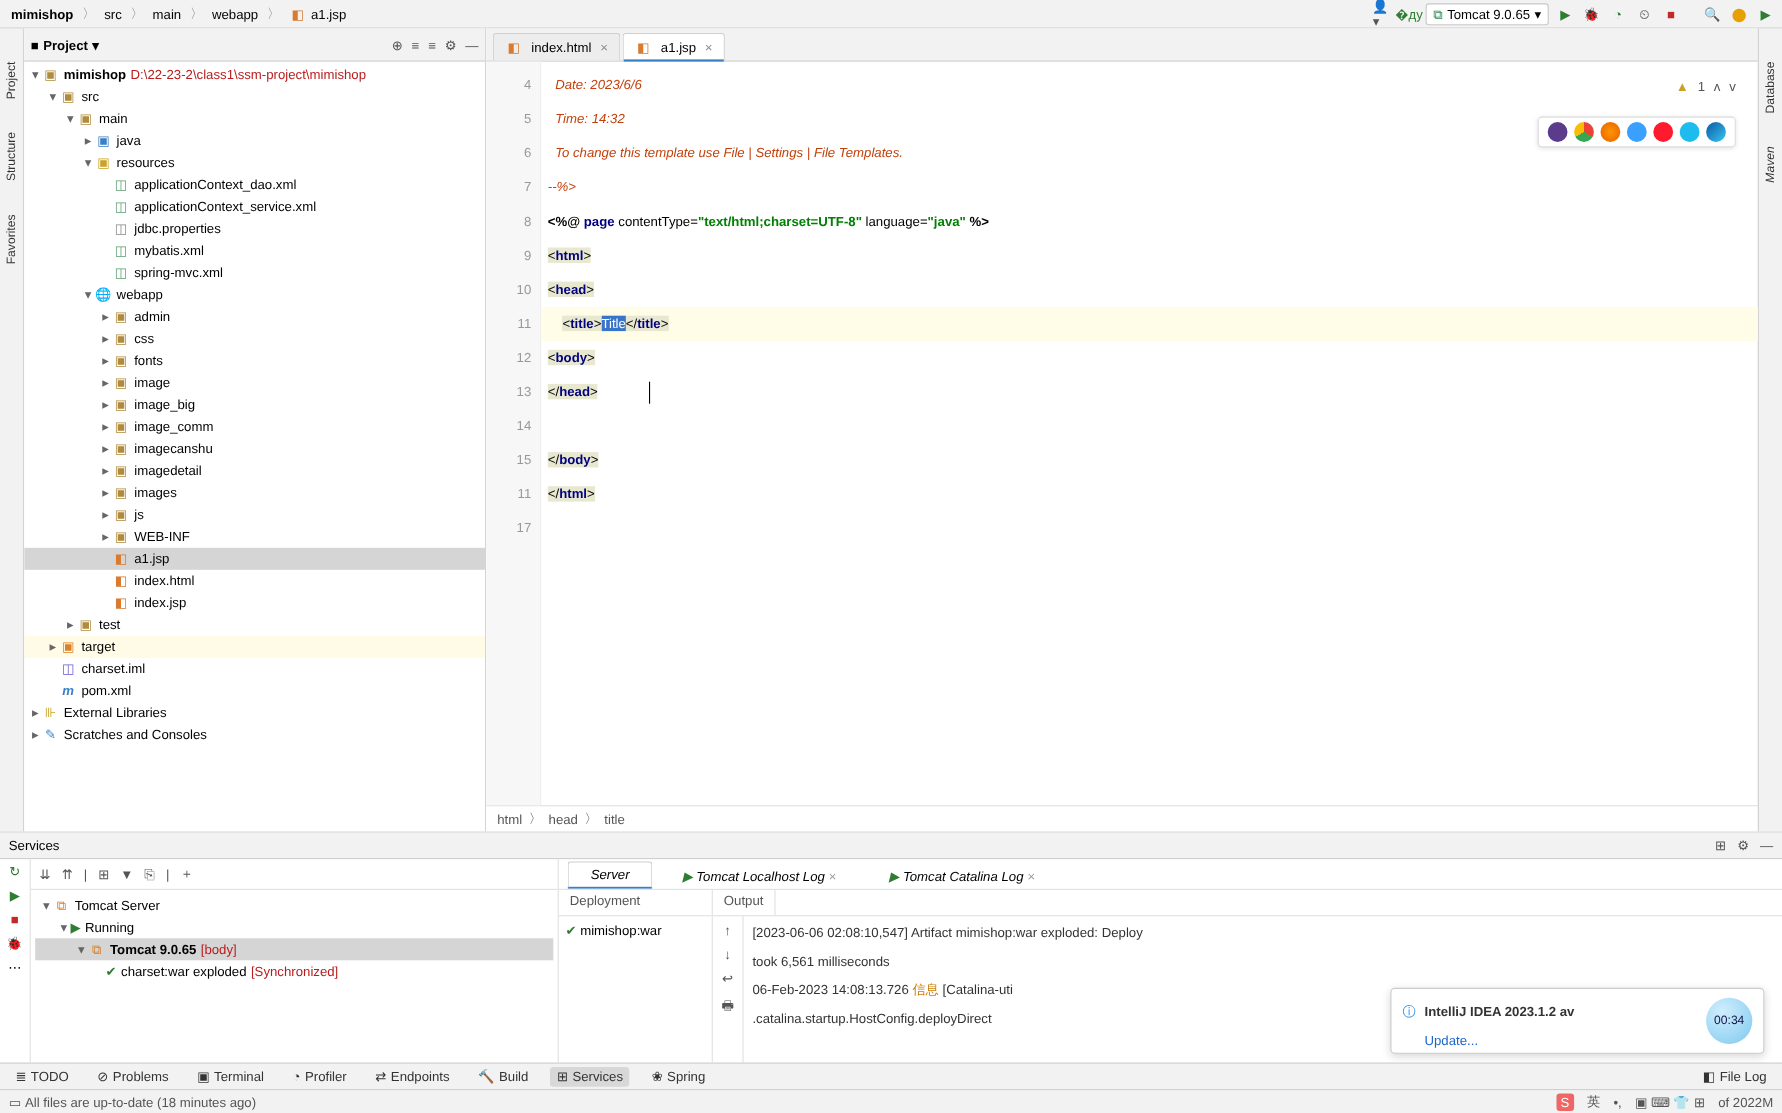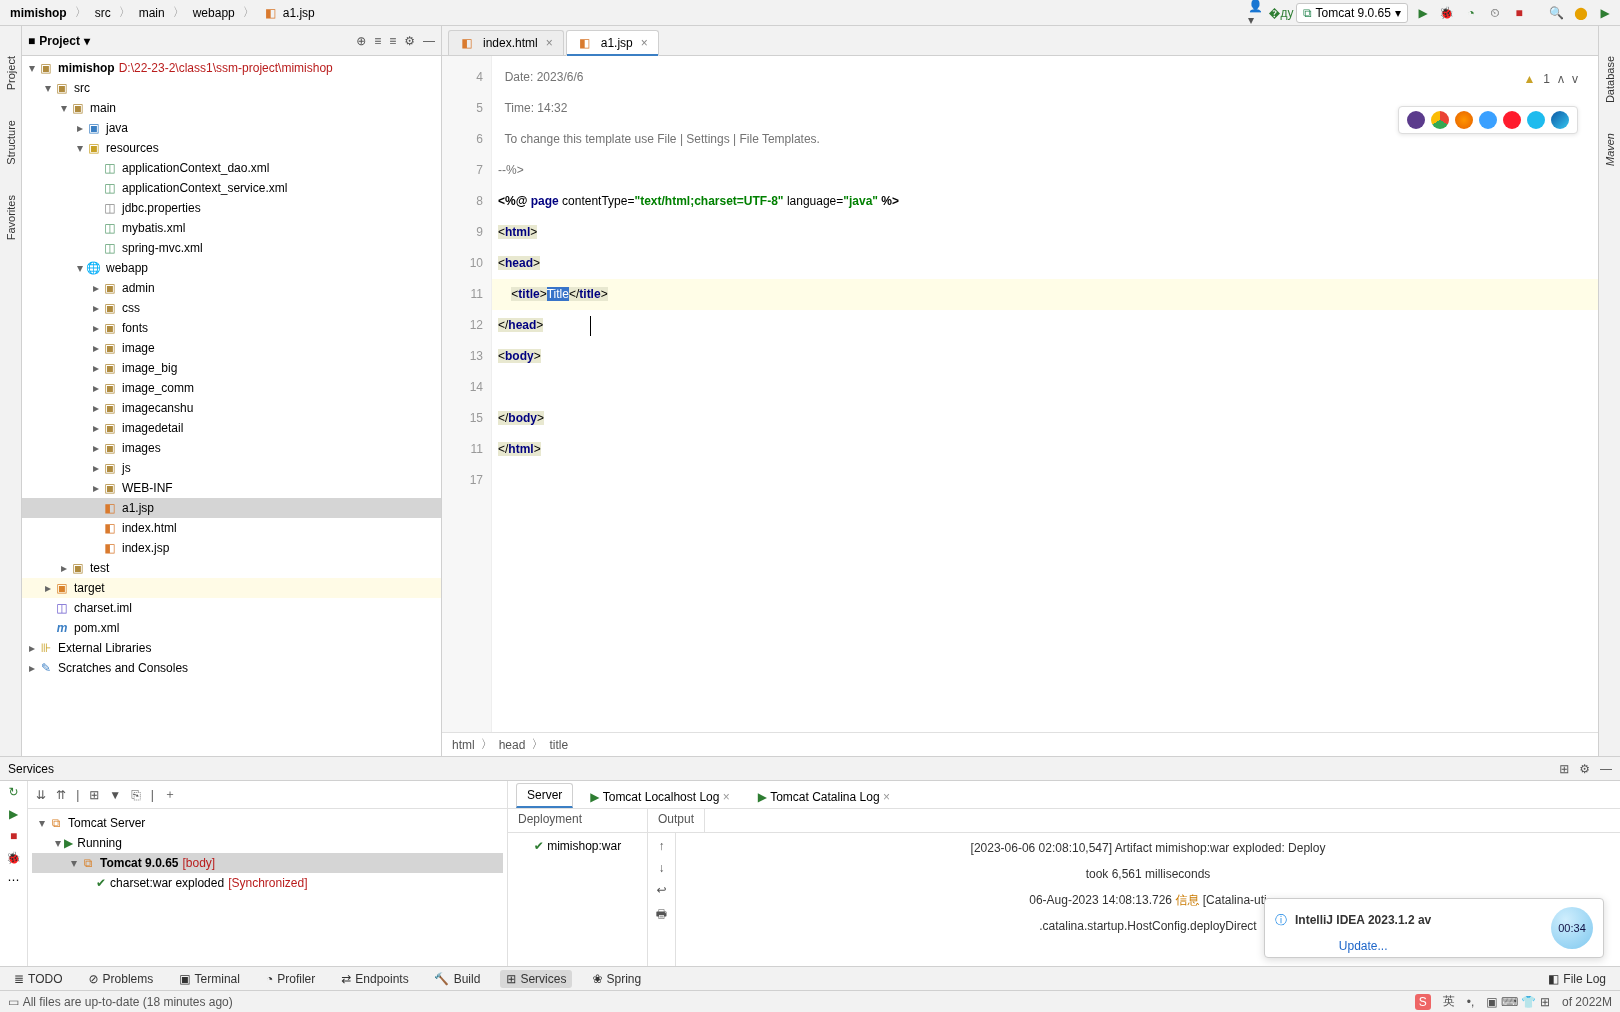--- a/index.html
+++ b/index.html
@@ -46,21 +46,21 @@
 .tabs { height: 30px; background: #f2f2f2; border-bottom: 1px solid #d0d0d0; display: flex; align-items: flex-end; padding-left: 6px; }
 .tab { display: flex; align-items: center; gap: 4px; padding: 4px 10px; border: 1px solid #d0d0d0; border-bottom: none; background: #ededed; margin-right: 2px; border-radius: 3px 3px 0 0; position: relative; }
 .tab.active { background: #fff; border-bottom: 1px solid #fff; margin-bottom: -1px; }
 .tab .close-x { color: #888; margin-left: 4px; }
 .tab.active .ul { position: absolute; left: 0; right: 0; bottom: -1px; height: 2px; background: #3b7fc4; }
 
 .edit-body { flex: 1; display: flex; position: relative; }
 .gutter { width: 50px; background: #f7f7f7; border-right: 1px solid #eee; text-align: right; padding: 6px 8px 0 0; color: #999; font-family: "Consolas", monospace; font-size: 15px; line-height: 31px; }
 .code { flex: 1; padding: 6px 0 0 6px; font-family: "Consolas", monospace; font-size: 17px; line-height: 31px; position: relative; }
 .cline { white-space: pre; }
-.c-comment { color: #737373; }
+.c-comment { color: #c2410c; font-style: italic; }
 .c-tag { background: #e8e8d0; }
 .c-money { color: #000; font-weight: 600; }
 .c-attr { color: #000; }
 .c-str { color: #008000; font-weight: 600; }
 .c-kw { color: #000080; font-weight: 600; }
 .c-sel { background: #3874c9; color: #fff; }
 .line-hl { position: absolute; left: 0; right: 0; height: 31px; background: #fffde7; z-index: 0; }
 .cline > span { position: relative; z-index: 1; }
 .caret { display:inline-block; width:1px; height: 20px; background:#000; vertical-align: middle; }
 
@@ -76,25 +76,25 @@
 .services { height: 210px; border-top: 1px solid #d0d0d0; display: flex; flex-direction: column; background: #fff; }
 .svc-head { height: 24px; background: #f2f2f2; border-bottom: 1px solid #d0d0d0; display: flex; align-items: center; padding: 0 8px; }
 .svc-head .right { margin-left: auto; display: flex; gap: 10px; color: #555; }
 .svc-body { flex: 1; display: flex; min-height: 0; }
 .svc-left-icons { width: 28px; border-right: 1px solid #e0e0e0; display: flex; flex-direction: column; align-items: center; padding-top: 4px; gap: 8px; }
 .svc-tool { width: 480px; border-right: 1px solid #e0e0e0; display: flex; flex-direction: column; }
 .svc-toolbar { height: 28px; border-bottom: 1px solid #e0e0e0; display: flex; align-items: center; gap: 10px; padding: 0 8px; color: #555; }
 .svc-tree { flex: 1; padding: 4px; }
 .svc-main { flex: 1; display: flex; flex-direction: column; }
 .svc-tabs { height: 28px; border-bottom: 1px solid #e0e0e0; display: flex; align-items: flex-end; padding-left: 8px; gap: 6px; }
-.svc-tab { padding: 4px 10px; border: 1px solid transparent; border-bottom: none; }
+.svc-tab { padding: 4px 20px; border: 1px solid transparent; border-bottom: none; font-style: italic; }
 .svc-tab.active { border-color: #d0d0d0; background: #fff; border-radius: 3px 3px 0 0; border-bottom: 2px solid #3b7fc4; }
 .svc-out-head { height: 24px; border-bottom: 1px solid #e0e0e0; display: flex; }
 .svc-out-head > div { padding: 3px 10px; color: #555; border-right: 1px solid #e0e0e0; }
-.svc-output { flex: 1; display: flex; text-align: center; }
+.svc-output { flex: 1; display: flex; }
 .svc-dep { width: 140px; border-right: 1px solid #e0e0e0; padding: 6px; }
 .svc-console-icons { width: 28px; border-right: 1px solid #e0e0e0; display: flex; flex-direction: column; align-items: center; gap: 8px; padding-top: 6px; color: #555; }
 .svc-console { flex: 1; font-family: "Consolas", monospace; font-size: 15px; padding: 2px 8px; color: #333; overflow: hidden; line-height: 26px; position: relative; }
 
 .notif { position: absolute; right: 16px; bottom: 8px; width: 340px; height: 60px; background: #fff; border: 1px solid #ccc; border-radius: 4px; box-shadow: 0 2px 8px rgba(0,0,0,.15); padding: 8px 10px; display: flex; gap: 8px; }
 .notif .bubble { position: absolute; right: 10px; top: 8px; width: 42px; height: 42px; border-radius: 50%; background: radial-gradient(circle at 35% 30%, #cfeefd, #7fc8ef); display: flex; align-items: center; justify-content: center; font-size: 11px; color: #114; }
 
 
 .bottom-tools { height: 24px; background: #f2f2f2; border-top: 1px solid #d0d0d0; display: flex; align-items: center; padding: 0 8px; gap: 14px; }
 .bt-item { display: flex; align-items: center; gap: 4px; color: #333; padding: 2px 6px; }
@@ -343,22 +343,22 @@
         <div class="code">
           <div class="line-hl" style="top:223px"></div>
           <div class="cline"><span class="c-comment">  Date: 2023/6/6</span></div>
           <div class="cline"><span class="c-comment">  Time: 14:32</span></div>
           <div class="cline"><span class="c-comment">  To change this template use File | Settings | File Templates.</span></div>
           <div class="cline"><span class="c-comment">--%&gt;</span></div>
           <div class="cline"><span class="c-money">&lt;%@ </span><span class="c-kw">page</span><span class="c-attr"> contentType=</span><span class="c-str">"text/html;charset=UTF-8"</span><span class="c-attr"> language=</span><span class="c-str">"java"</span><span class="c-money"> %&gt;</span></div>
           <div class="cline"><span class="c-tag"><span>&lt;</span><span class="c-kw">html</span><span>&gt;</span></span></div>
           <div class="cline"><span class="c-tag"><span>&lt;</span><span class="c-kw">head</span><span>&gt;</span></span></div>
           <div class="cline"><span>    </span><span class="c-tag"><span>&lt;</span><span class="c-kw">title</span><span>&gt;</span></span><span class="c-sel">Title</span><span class="c-tag"><span>&lt;/</span><span class="c-kw">title</span><span>&gt;</span></span></div>
+          <div class="cline"><span class="c-tag"><span>&lt;</span><span class="c-kw">body</span><span>&gt;</span></span></div>
           <div class="cline"><span class="c-tag"><span>&lt;/</span><span class="c-kw">head</span><span>&gt;</span></span>&nbsp;&nbsp;&nbsp;&nbsp;&nbsp;&nbsp;&nbsp;&nbsp;&nbsp;&nbsp;&nbsp;&nbsp;&nbsp;&nbsp;<span class="caret"></span></div>
-          <div class="cline"><span class="c-tag"><span>&lt;</span><span class="c-kw">body</span><span>&gt;</span></span></div>
           <div class="cline">&nbsp;</div>
           <div class="cline"><span class="c-tag"><span>&lt;/</span><span class="c-kw">body</span><span>&gt;</span></span></div>
           <div class="cline"><span class="c-tag"><span>&lt;/</span><span class="c-kw">html</span><span>&gt;</span></span></div>
           <div class="cline">&nbsp;</div>
 
           <div class="inspections">
             <span class="warn-tri">▲</span>
               <span>1</span>
             <span>ʌ</span>
             <span>v</span>
@@ -457,21 +457,21 @@
           </div>
           <div class="svc-console-icons">
             <span>↑</span>
             <span>↓</span>
             <span>↩</span>
             <span>🖶</span>
           </div>
           <div class="svc-console">
             <div>[2023-06-06 02:08:10,547] Artifact mimishop:war exploded: Deploy</div>
             <div>   took 6,561 milliseconds</div>
-            <div><span>06-Aug-2023 14:08:13.726 </span><span style="color:#c97a00">信息</span><span> [Catalina-uti</span></div>
+            <div><span>06-Feb-2023 14:08:13.726 </span><span style="color:#c97a00">信息</span><span> [Catalina-uti</span></div>
             <div>   .catalina.startup.HostConfig.deployDirect</div>
 
             <div class="notif">
               <span style="color:#1e88e5">ⓘ</span>
               <div>
                 <div style="font-weight:600">IntelliJ IDEA 2023.1.2 av</div>
                 <div style="color:#1e66c9">Update...</div>
               </div>
               <div class="bubble">00:34</div>
             </div>

